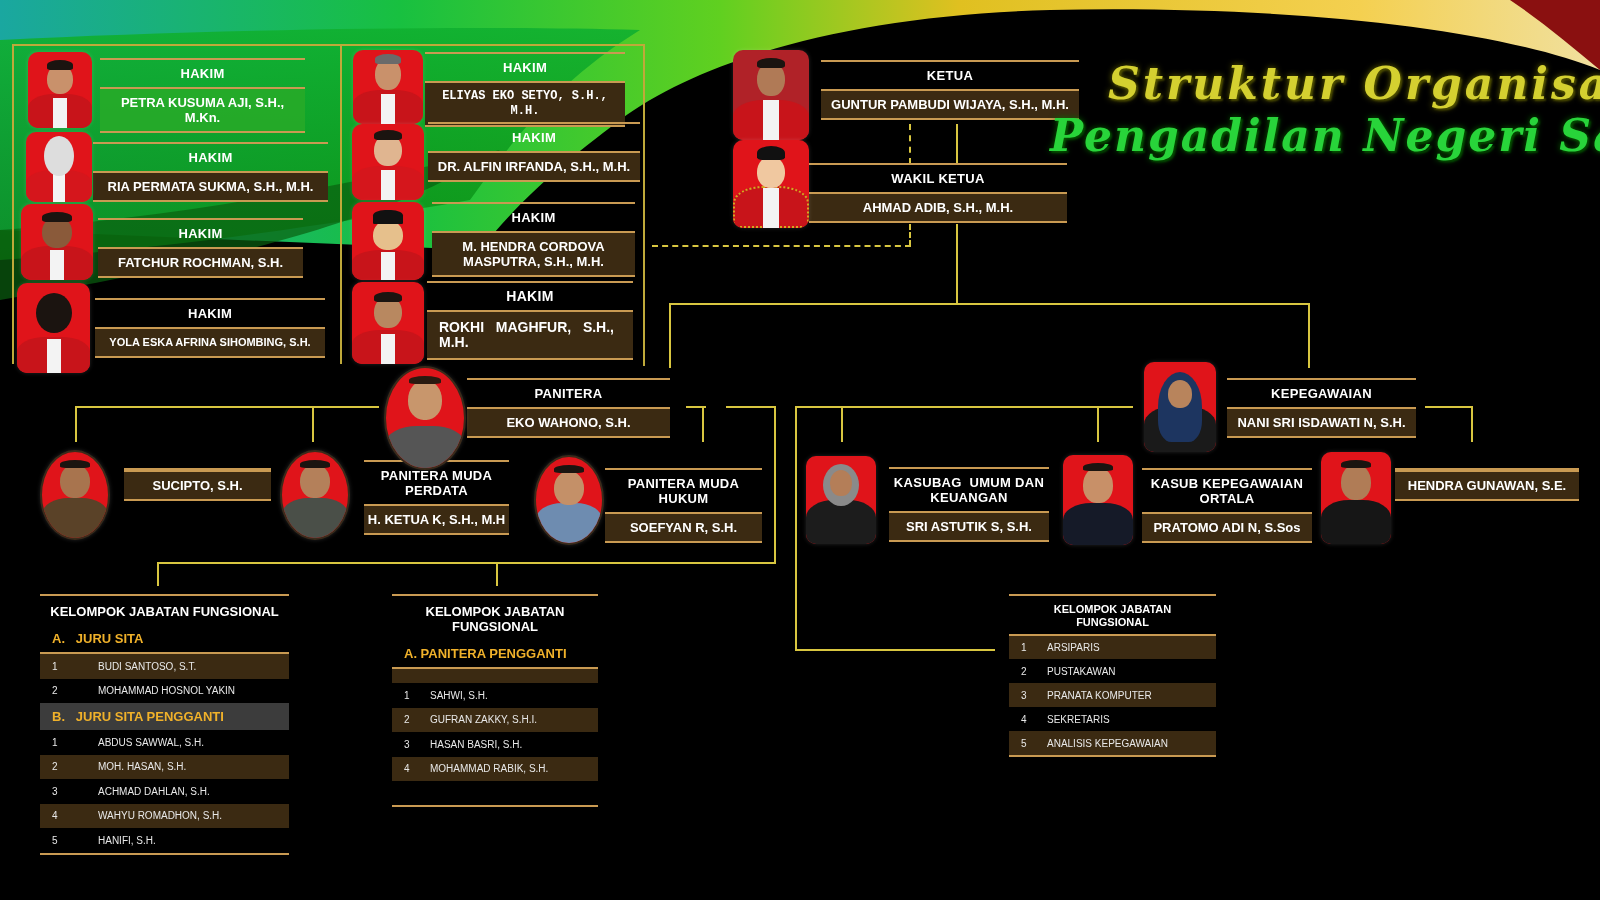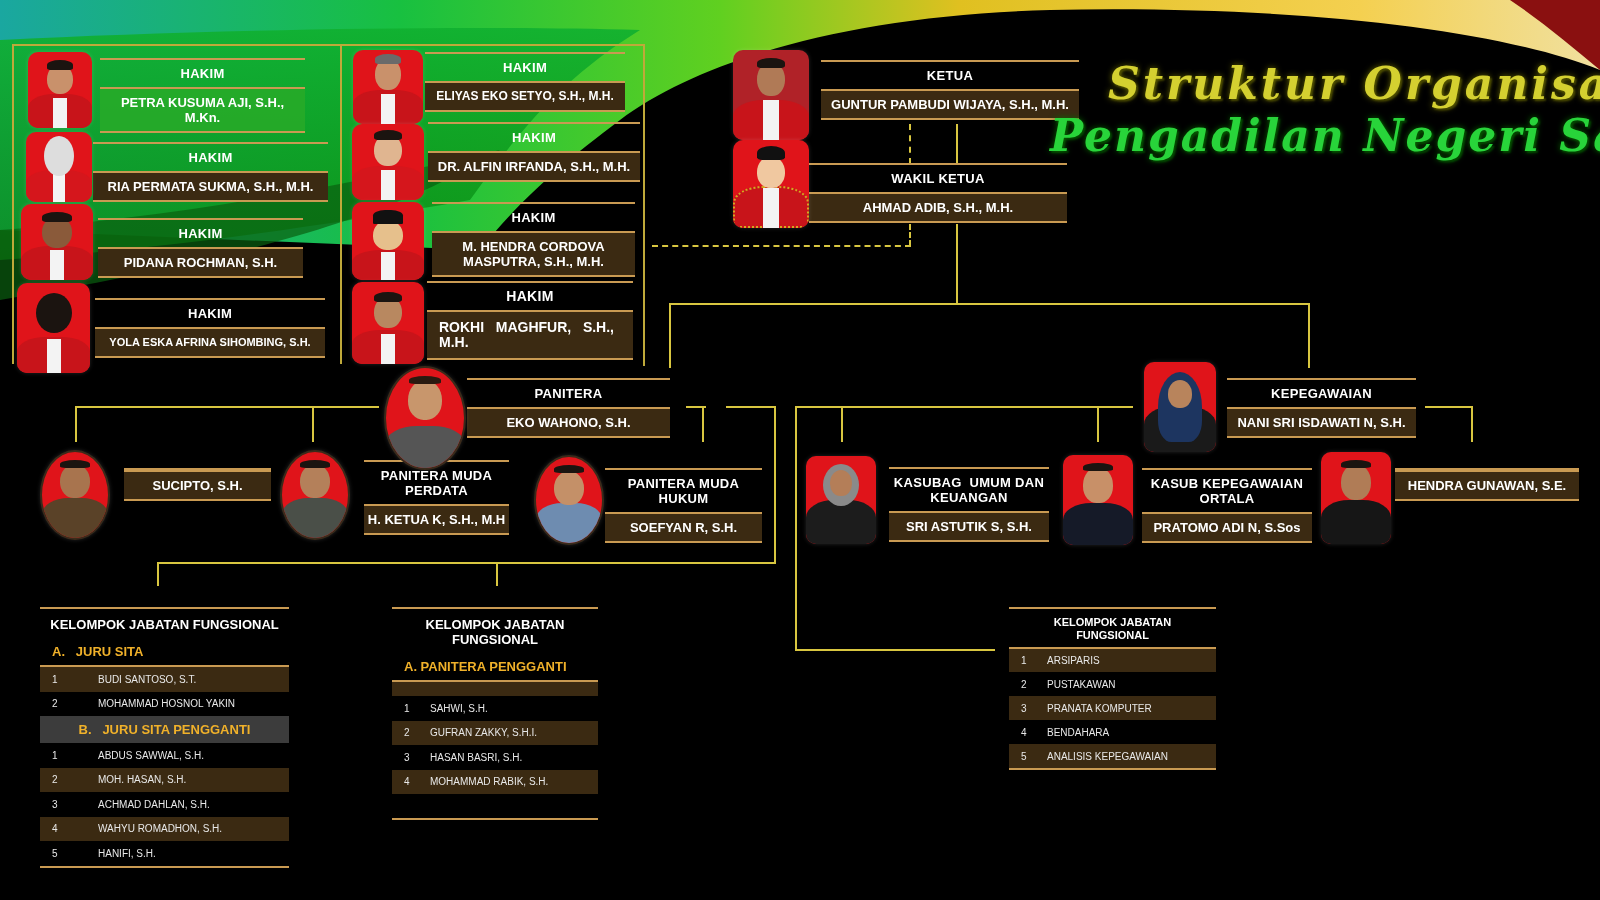--- a/index.html
+++ b/index.html
@@ -27,21 +27,21 @@
   .card .role { font-weight: bold; font-size: 13px; letter-spacing: 0.3px; padding: 6px 4px; line-height: 15px; color: #fff; }
   .card .name { background: #3b2a12; border-top: 2px solid #c99a52; border-bottom: 2px solid #c99a52; font-weight: bold; font-size: 13px; line-height: 15px; padding: 6px 6px; color: #fff; }
   .card .name.green { background: rgba(40,170,40,0.85); }
 
   
   .title { position: absolute; z-index: 4; font-family: "DejaVu Serif", serif; font-style: italic; font-weight: bold; }
   .title .l1 { position: absolute; left: 58px; top: 0; font-size: 44px; color: #d4d030; letter-spacing: 3px; white-space: nowrap; text-shadow: 0 0 6px #6a6a00, 2px 2px 2px #3a3a00; }
   .title .l2 { position: absolute; left: 0; top: 52px; font-size: 44px; color: #28d43a; letter-spacing: 2px; white-space: nowrap; text-shadow: 0 0 6px #0a6a00, 2px 2px 2px #003a00; }
 
   
-  .tbl { position: absolute; z-index: 2; margin-top: 13px; }
+  .tbl { position: absolute; z-index: 2; }
   .tbl .top-rule { height: 2px; background: #c99a52; }
   .tbl .hdr { font-weight: bold; font-size: 13px; line-height: 15px; text-align: center; padding: 8px 4px 6px; }
   .tbl .sec { color: #f0b12a; font-weight: bold; font-size: 13px; padding: 6px 12px; }
   .tbl .sec.gray { background: #3c3c3c; }
   .tbl .rule { height: 2px; background: #c99a52; }
   .tbl .row { display: flex; font-size: 10px; height: 24.5px; align-items: center; color: #e8e8e8; }
   .tbl .row.alt { background: #3b2a12; }
   .tbl .row .num { width: 58px; padding-left: 12px; }
   .tbl .row .val { flex: 1; }
   .tbl .bottom-rule { height: 2px; background: #c99a52; }
@@ -104,21 +104,21 @@
 
 <div class="photo rounded" style="left:21px; top:204px; width:72px; height:76px;">
   <div class="robe" style="height:34px; background:#c8141a;"></div>
     <div class="bib" style="width:14px;height:30px;"></div>
   <div class="head" style="top:12px; width:30px; height:32px; background:#8a5a3a;"></div>
     <div class="hair" style="top:8px; width:30px; height:10px;"></div>
 </div>
 <div class="card" style="left:98px; top:218px; width:205px;">
   <div class="bar-top"></div>
   <div class="role">HAKIM</div>
-  <div class="name">PIDANA ROCHMAN, S.H.</div>
+  <div class="name">FATCHUR ROCHMAN, S.H.</div>
 </div>
 
 <div class="photo rounded" style="left:17px; top:283px; width:73px; height:90px;">
   <div class="robe" style="height:36px; background:#c8141a;"></div>
     <div class="bib" style="width:14px;height:34px;"></div>
   <div class="head" style="top:18px; width:26px; height:30px; background:#d9a782;"></div>
     <div class="hair" style="top:10px; width:36px; height:40px; border-radius:50%;"></div>
 </div>
 <div class="card" style="left:95px; top:298px; width:230px;">
   <div class="bar-top"></div>
@@ -128,21 +128,21 @@
 
 <div class="photo rounded" style="left:353px; top:50px; width:70px; height:74px;">
   <div class="robe" style="height:34px; background:#c8141a;"></div>
     <div class="bib" style="width:14px;height:30px;"></div>
   <div class="head" style="top:8px; width:26px; height:32px;"></div>
     <div class="hair" style="top:4px; width:26px; height:10px; background:#6a6a6a;"></div>
 </div>
 <div class="card" style="left:425px; top:52px; width:200px;">
   <div class="bar-top"></div>
   <div class="role">HAKIM</div>
-  <div class="name" style="font-size:12px;">ELIYAS EKO  SETYO, S.H., M.H.</div>
+  <div class="name" style="font-size:12px;font-family:Liberation Mono, monospace;">ELIYAS EKO  SETYO, S.H., M.H.</div>
 </div>
 
 <div class="photo rounded" style="left:352px; top:124px; width:72px; height:76px;">
   <div class="robe" style="height:34px; background:#d5161c;"></div>
     <div class="bib" style="width:14px;height:30px;"></div>
   <div class="head" style="top:10px; width:28px; height:32px; background:#e0b590;"></div>
     <div class="hair" style="top:6px; width:28px; height:10px;"></div>
 </div>
 <div class="card" style="left:428px; top:122px; width:212px;">
   <div class="bar-top"></div>
@@ -318,21 +318,21 @@
   <div class="sec" style="white-space:pre;">A.   JURU SITA</div>
   <div class="rule"></div>
   <div class="row alt">
       <span class="num">1</span>
       <span class="val">BUDI SANTOSO, S.T.</span>
     </div>
   <div class="row">
       <span class="num">2</span>
       <span class="val">MOHAMMAD HOSNOL YAKIN</span>
     </div>
-  <div class="sec gray" style="white-space:pre;text-align:center;">B.   JURU SITA PENGGANTI</div>
+  <div class="sec gray" style="white-space:pre;">B.   JURU SITA PENGGANTI</div>
   <div class="row">
       <span class="num">1</span>
       <span class="val">ABDUS SAWWAL, S.H.</span>
     </div>
   <div class="row alt">
       <span class="num">2</span>
       <span class="val">MOH. HASAN, S.H.</span>
     </div>
   <div class="row">
       <span class="num">3</span>
@@ -386,20 +386,20 @@
   <div class="row" style="height:24px;">
       <span class="num" style="width:38px;">2</span>
       <span class="val">PUSTAKAWAN</span>
     </div>
   <div class="row alt" style="height:24px;">
       <span class="num" style="width:38px;">3</span>
       <span class="val">PRANATA KOMPUTER</span>
     </div>
   <div class="row" style="height:24px;">
       <span class="num" style="width:38px;">4</span>
-      <span class="val">BENDAHARA</span>
+      <span class="val">SEKRETARIS</span>
     </div>
   <div class="row alt" style="height:24px;">
       <span class="num" style="width:38px;">5</span>
       <span class="val">ANALISIS KEPEGAWAIAN</span>
     </div>
   <div class="bottom-rule"></div>
 </div>
 
 </body></html>

